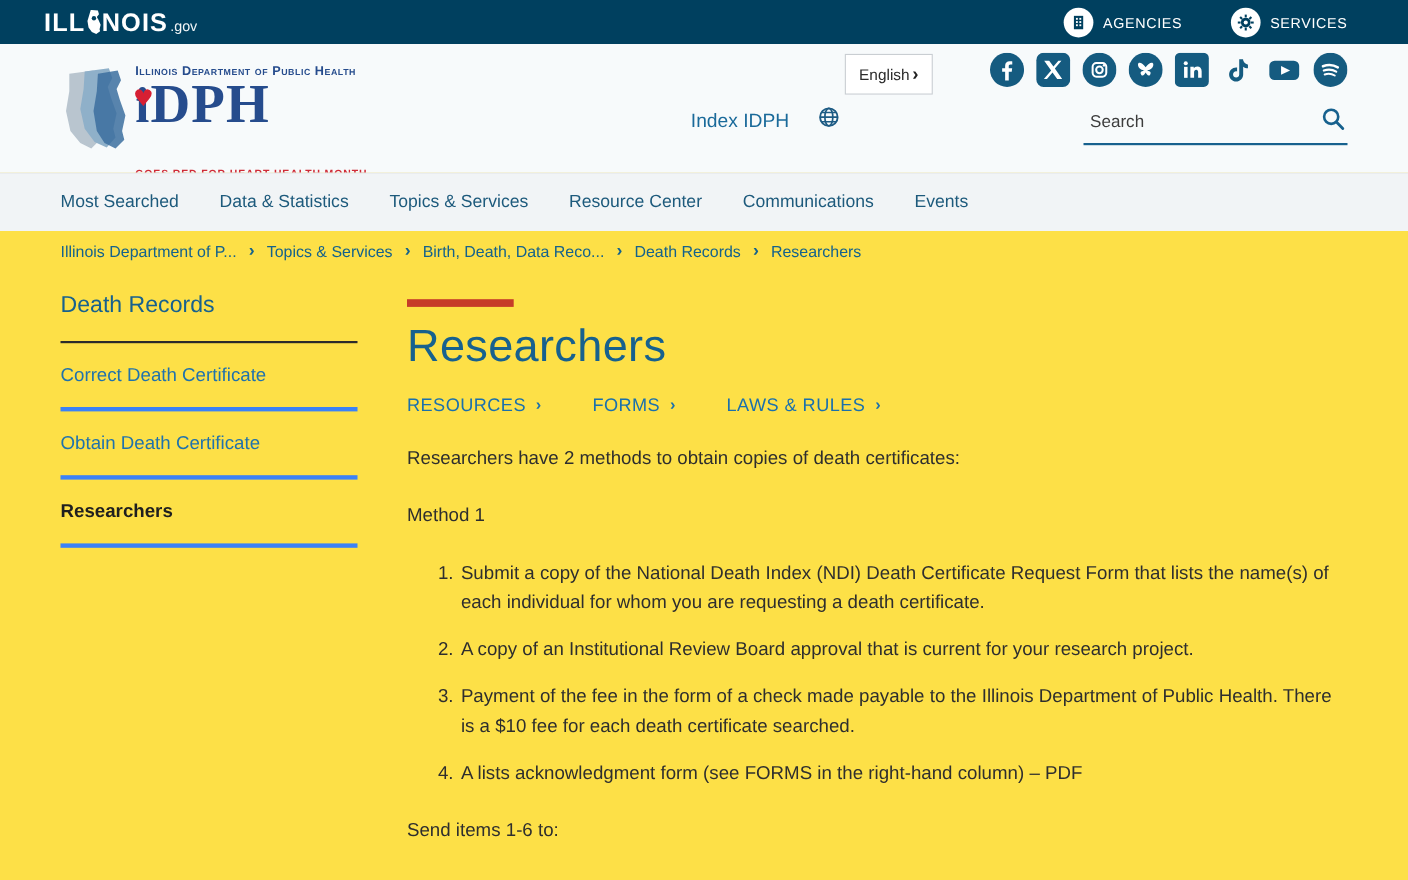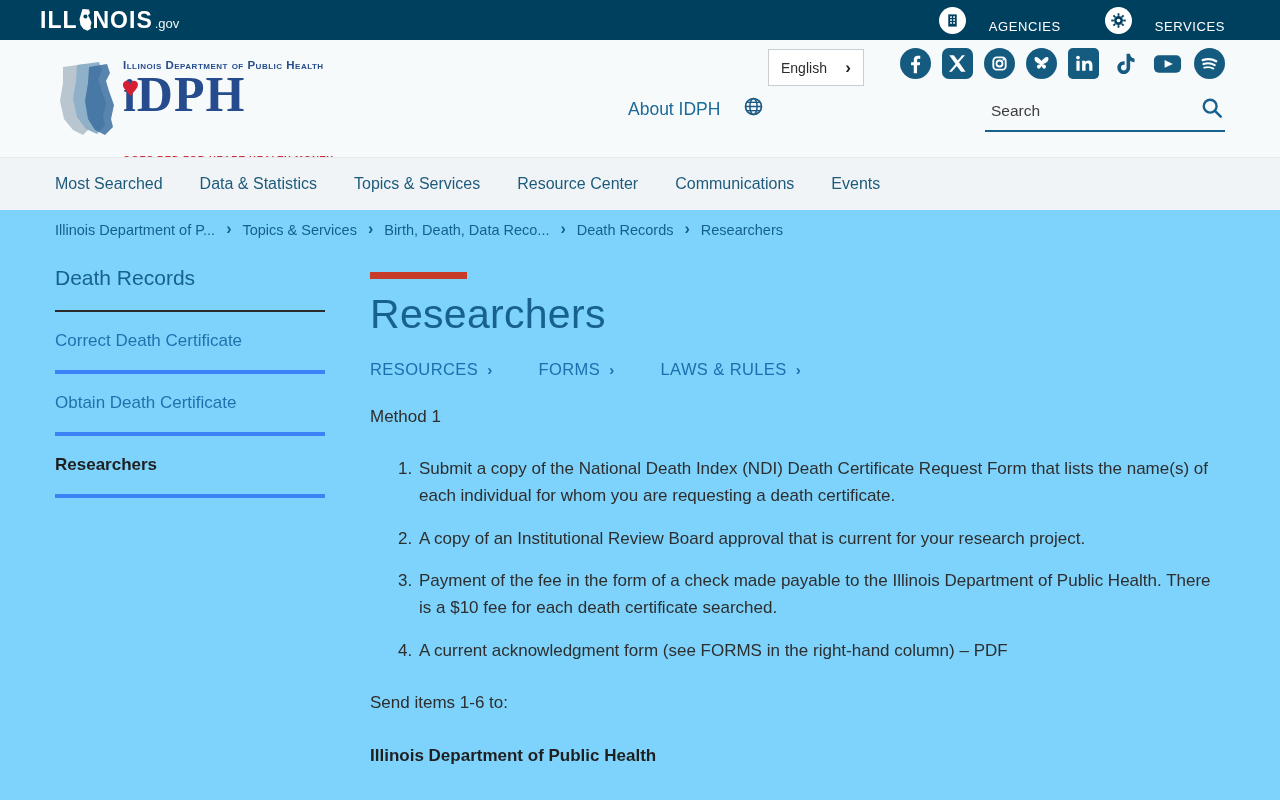--- a/index.html
+++ b/index.html
@@ -1,49 +1,49 @@
 <!DOCTYPE html>
 <html><head>
 <meta charset="utf-8">
 <style>
   * { box-sizing: border-box; margin: 0; padding: 0; }
   html,body { width:1280px; height:800px; }
   body { font-family:"Liberation Sans", sans-serif; background:#fff; overflow:hidden; }
-  .page { position:relative; width:1280px; height:800px; background:#7dd3fc; }
+  .page { position:relative; width:1280px; height:800px; background:#fde047; }
 
   
   .topbar { position:absolute; top:0; left:0; width:1280px; height:40px; background:#00405f;
             display:flex; align-items:center; justify-content:space-between; padding:0 55px 0 40px; }
   .il-logo { display:flex; align-items:baseline; color:#fff; cursor:pointer; }
   .il-logo .big { font-size:23px; font-weight:700; letter-spacing:1px; }
   .il-logo .state-glyph { position:relative; top:3px; margin:0 1px; }
   .il-logo .tld { font-size:13px; font-weight:400; margin-left:2px; opacity:.95; }
   .topbar-links { display:flex; gap:44px; }
-  .topbar-link { display:flex; align-items:flex-end; gap:23px; color:#fff; font-size:13px;
+  .topbar-link { display:flex; align-items:center; gap:9px; color:#fff; font-size:13px;
                  letter-spacing:.6px; cursor:pointer; }
   .tb-circle { width:27px; height:27px; border-radius:50%; background:#fff; display:flex;
                align-items:center; justify-content:center; }
 
   
   .header { position:absolute; top:40px; left:0; width:1280px; height:117px; background:#f7fafb; }
   .dept-logo { position:absolute; left:55px; top:19px; display:flex; cursor:pointer; }
   .dept-logo .states { margin-right:6px; }
   .dept-text { position:relative; }
   .dept-line1 { font-variant:small-caps; font-weight:700; font-size:11.5px; letter-spacing:.5px;
                 color:#264c8d; white-space:nowrap; }
   .dept-acronym { font-family:"Liberation Serif", serif; font-weight:700; font-size:50px;
                   line-height:.92; color:#264c8d; letter-spacing:1px; }
   .dept-acronym .i-letter { position:relative; font-size:46px; }
   .heart { position:absolute; left:-2px; top:9px; color:#d61f33; font-size:21px; line-height:1;
            font-family:"DejaVu Sans", sans-serif; }
   .dept-tagline { font-size:9.5px; font-weight:700; letter-spacing:.8px; color:#cf2b36; white-space:nowrap;margin-top:36px; }
 
   .about-link { position:absolute; left:628px; top:59px; font-size:17.5px; color:#1a6a9a; cursor:pointer; }
   .globe { position:absolute; left:744px; top:57px; }
-  .lang-btn { position:absolute; left:768px; top:9px; width:96px; height:37px; background:#fff;
+  .lang-btn { position:absolute; left:768px; top:9px; width:80px; height:37px; background:#fff;
               border:1px solid #c9ced2; display:flex; align-items:center; justify-content:space-between;
               padding:0 12px; font-size:14px; color:#2b2b2b; cursor:pointer; }
   .lang-btn .chev { font-size:17px; font-weight:700; color:#222; }
 
   .social-row { position:absolute; right:55px; top:8px; display:flex; gap:11px; align-items:center; }
   .social-row a { display:block; width:31px; height:31px; cursor:pointer; }
 
   .search-box { position:absolute; right:55px; top:52px; width:240px; height:40px;
                 border-bottom:2px solid #17618e; display:flex; align-items:center; }
   .search-box input { flex:1; border:none; outline:none; background:transparent; font-size:15.5px;
@@ -68,21 +68,21 @@
                    cursor:pointer; }
   .side-item { display:block; padding:19px 0; border-bottom:4px solid #3b82f6; font-size:17px;
                color:#1f72ad; cursor:pointer; }
   .side-item.active { color:#1f1f1f; font-weight:700; }
 
   
   .main { position:absolute; top:265px; left:370px; width:845px; color:#2e2e2e; }
   .red-bar { width:97px; height:7px; background:#c63c28; margin:7px 0 12px 0; }
   .main h1 { font-size:41px; font-weight:400; color:#17618e; margin:0 0 22px 0; letter-spacing:.3px; }
   .tabs { display:flex; gap:46px; margin-bottom:25px; }
-  .tab { display:flex; align-items:center; gap:9px; font-size:16.5px; color:#1a70ad;
+  .tab { display:flex; gap:9px; font-size:16.5px; color:#1a70ad;
          letter-spacing:.4px; cursor:pointer; }
   .tab .chev { font-weight:700; font-size:15px; }
   .main p { font-size:17px; line-height:1.58; margin-bottom:25px; }
   .main ol { margin:0 0 25px 0; padding-left:47px; }
   .main ol li { font-size:17px; line-height:1.58; margin-bottom:16px; padding-left:2px; }
   .address div { font-size:17px; font-weight:700; line-height:1.6; color:#1f1f1f; }
 </style>
 </head>
 <body>
 
@@ -147,21 +147,21 @@
           <path d="M34 8 L52 5 L55 14 L51 22 L54 32 L59 46 L56 60 L58 68 L50 76 L40 71 L33 60 L30 42 L33 24 Z" fill="#3c6e9f" opacity=".85"></path>
         </svg>
       </span>
       <span class="dept-text">
         <div class="dept-line1">Illinois Department of Public Health</div>
         <div class="dept-acronym"><span class="i-letter"><span>i</span><span class="heart">♥</span></span><span>DPH</span></div>
         <div class="dept-tagline">GOES RED FOR HEART HEALTH MONTH</div>
       </span>
     </div>
 
-    <a class="about-link">About IDPH</a>
+    <a class="about-link">Index IDPH</a>
 
     <span class="globe">
       <svg width="19" height="19" viewBox="0 0 20 20">
         <circle cx="10" cy="10" r="8.4" fill="none" stroke="#1d5b84" stroke-width="1.8"></circle>
         <ellipse cx="10" cy="10" rx="3.8" ry="8.4" fill="none" stroke="#1d5b84" stroke-width="1.6"></ellipse>
         <line x1="1.8" y1="10" x2="18.2" y2="10" stroke="#1d5b84" stroke-width="1.6"></line>
         <line x1="3" y1="5.6" x2="17" y2="5.6" stroke="#1d5b84" stroke-width="1.4"></line>
         <line x1="3" y1="14.4" x2="17" y2="14.4" stroke="#1d5b84" stroke-width="1.4"></line>
       </svg>
     </span>
@@ -280,27 +280,28 @@
       <a class="tab">
         <span>FORMS</span>
         <span class="chev">›</span>
       </a>
       <a class="tab">
         <span>LAWS &amp; RULES</span>
         <span class="chev">›</span>
       </a>
     </div>
 
+    <p>Researchers have 2 methods to obtain copies of death certificates:</p>
     <p>Method 1</p>
 
     <ol>
       <li>Submit a copy of the National Death Index (NDI) Death Certificate Request Form that lists the name(s) of each individual for whom you are requesting a death certificate.</li>
       <li>A copy of an Institutional Review Board approval that is current for your research project.</li>
       <li>Payment of the fee in the form of a check made payable to the Illinois Department of Public Health. There is a $10 fee for each death certificate searched.</li>
-      <li>A current acknowledgment form (see FORMS in the right-hand column) – PDF</li>
+      <li>A lists acknowledgment form (see FORMS in the right-hand column) – PDF</li>
     </ol>
 
     <p>Send items 1-6 to:</p>
 
     <div class="address">
       <div>Illinois Department of Public Health</div>
 
     </div>
   </main>
 

